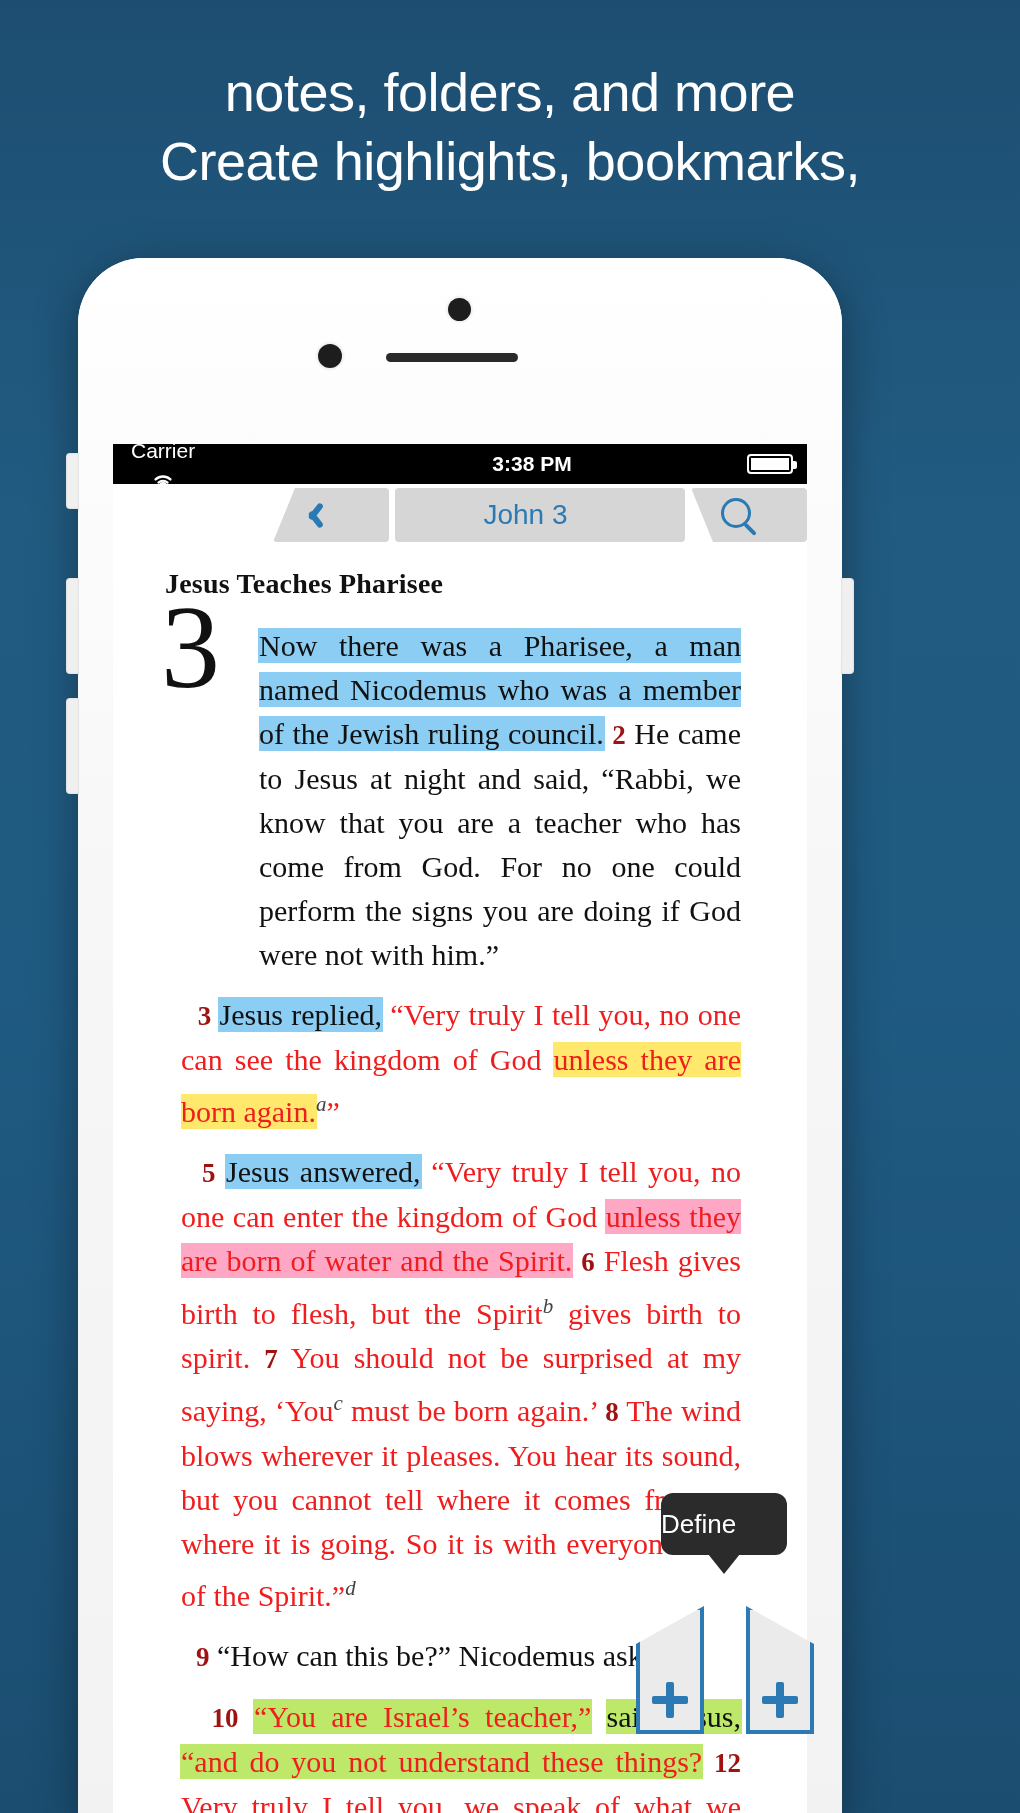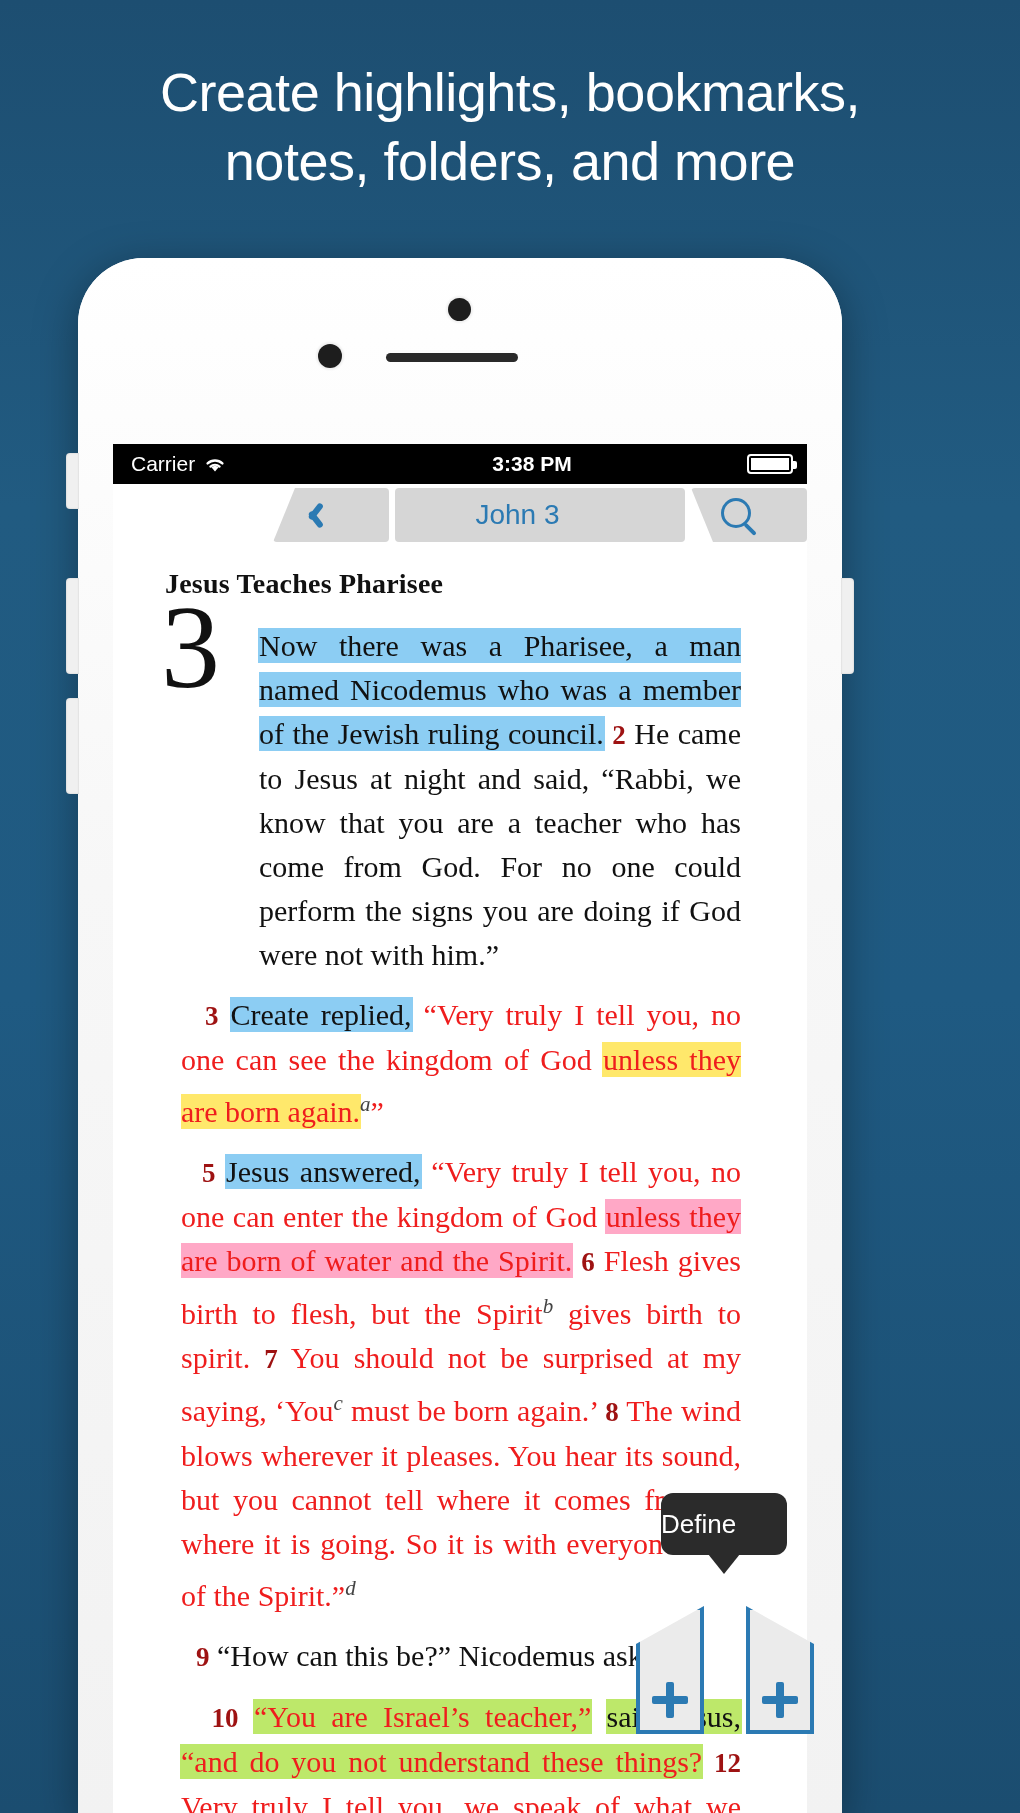--- a/index.html
+++ b/index.html
@@ -55,21 +55,21 @@
   .screen{
     position:absolute;left:35px;top:186px;width:694px;height:1374px;
     background:#ffffff;overflow:hidden;
   }
 
   
   .statusbar{
     position:absolute;left:0;top:0;width:694px;height:40px;background:#000;
     display:flex;align-items:center;color:#fff;font-size:21px;
   }
-  .sb-left{position:absolute;left:18px;display:flex;align-items:center;gap:8px;}
+  .sb-left{position:absolute;left:18px;display:flex;align-items:center;gap:8px;flex-direction:column;}
   .sb-center{position:absolute;left:0;width:838px;text-align:center;font-weight:bold;}
   .sb-right{position:absolute;right:14px;display:flex;align-items:center;}
   .battery{
     width:46px;height:20px;border:2px solid #fff;border-radius:4px;
     position:relative;box-sizing:border-box;
   }
   .battery:after{
     content:"";position:absolute;right:-6px;top:5px;width:4px;height:8px;
     background:#fff;border-radius:0 2px 2px 0;
   }
@@ -93,21 +93,21 @@
     position:absolute;left:186px;top:16px;width:22px;height:30px;
   }
   .chev:before,.chev:after{
     content:"";position:absolute;left:8px;width:6px;height:19px;background:#2b7ab3;border-radius:3px;
   }
   .chev:before{top:0;transform:rotate(38deg);transform-origin:bottom center;}
   .chev:after{top:12px;transform:rotate(-38deg);transform-origin:top center;}
   .nav-title{
     position:absolute;left:282px;top:4px;width:245px;height:54px;
     display:flex;align-items:center;justify-content:center;
-    color:#2b7ab3;font-size:28px;
+    color:#2b7ab3;font-size:28px;padding-left:8px;
   }
   .searchicon{position:absolute;left:608px;top:14px;width:38px;height:38px;}
   .searchicon .circ{
     position:absolute;left:0;top:0;width:30px;height:30px;border-radius:50%;
     border:3px solid #2b7ab3;box-sizing:border-box;
   }
   .searchicon .hdl{
     position:absolute;left:24px;top:24px;width:15px;height:3.5px;background:#2b7ab3;
     transform:rotate(45deg);transform-origin:left center;border-radius:2px;
   }
@@ -177,22 +177,22 @@
     width:68px;height:128px;background:#ebebeb;
     border:4px solid #2b7ab3;box-sizing:border-box;
     clip-path:polygon(0 0,100% 38px,100% 100%,0 100%);
     position:relative;
   }
 </style>
 </head>
 <body>
 
 <div class="headline">
+  <div>notes, folders, and more</div>
   <div>Create highlights, bookmarks,</div>
-  <div>notes, folders, and more</div>
 </div>
 
 <div class="phone">
   <div class="phone-inner-sheen"></div>
 
   <div class="camera"></div>
   <div class="sensor"></div>
   <div class="speaker"></div>
 
   <div class="btn-side btn-silent"></div>
@@ -236,21 +236,21 @@
       <div class="dropcap">3</div>
 
       <div class="body">
         <p class="p1">
           <span class="hl-blue">Now there was a Pharisee, a man named Nicodemus who was a member of the Jewish ruling council.</span>
           <span class="vn">2</span>
           <span>He came to Jesus at night and said, “Rabbi, we know that you are a teacher who has come from God. For no one could perform the signs you are doing if God were not with him.”</span>
         </p>
         <p>
           &nbsp;&nbsp;<span class="vn">3</span>
-          <span class="hl-blue">Create replied,</span>
+          <span class="hl-blue">Jesus replied,</span>
           <span class="red">“Very truly I tell you, no one can see the kingdom of God </span><span class="red hl-yellow">unless they are born again.</span><span class="fn">a</span><span class="red">”</span>
         </p>
         <p>
           &nbsp;&nbsp;<span class="vn">5</span>
           <span class="hl-blue">Jesus answered,</span>
           <span class="red">“Very truly I tell you, no one can enter the kingdom of God </span><span class="red hl-pink">unless they are born of water and the Spirit.</span>
           <span class="vn">6</span>
           <span class="red">Flesh gives birth to flesh, but the Spirit</span><span class="fn">b</span>
           <span class="red">gives birth to spirit.</span>
           <span class="vn">7</span>

